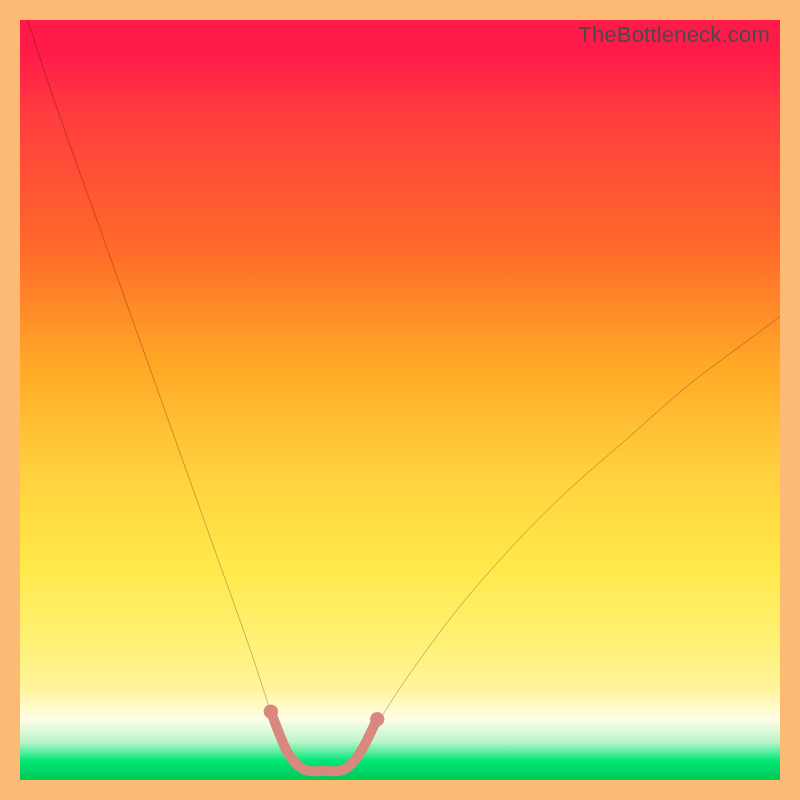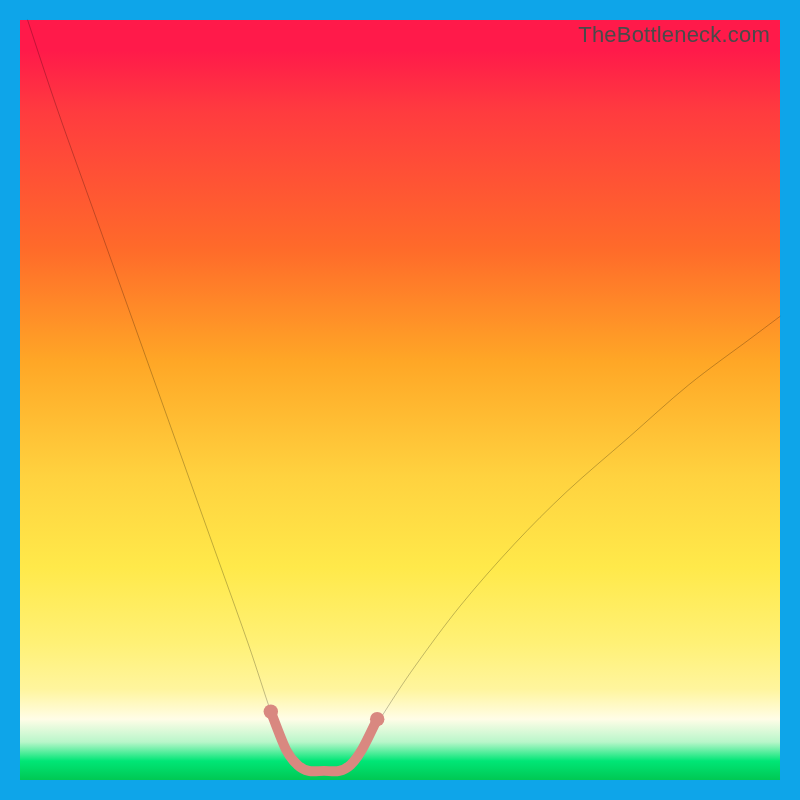--- a/index.html
+++ b/index.html
@@ -1,20 +1,20 @@
 <!DOCTYPE html>
 <html><head>
 <meta charset="utf-8">
 <style>
   * { margin: 0; padding: 0; box-sizing: border-box; }
   html, body { width: 800px; height: 800px; overflow: hidden; background: #000; }
   .frame {
     width: 800px;
     height: 800px;
-    background: #0ea5e9;
+    background: #fdba74;
     position: relative;
     text-align: center;
   }
   .plot {
     position: absolute;
     left: 20px;
     top: 20px;
     width: 760px;
     height: 760px;
     background: linear-gradient(to bottom,

